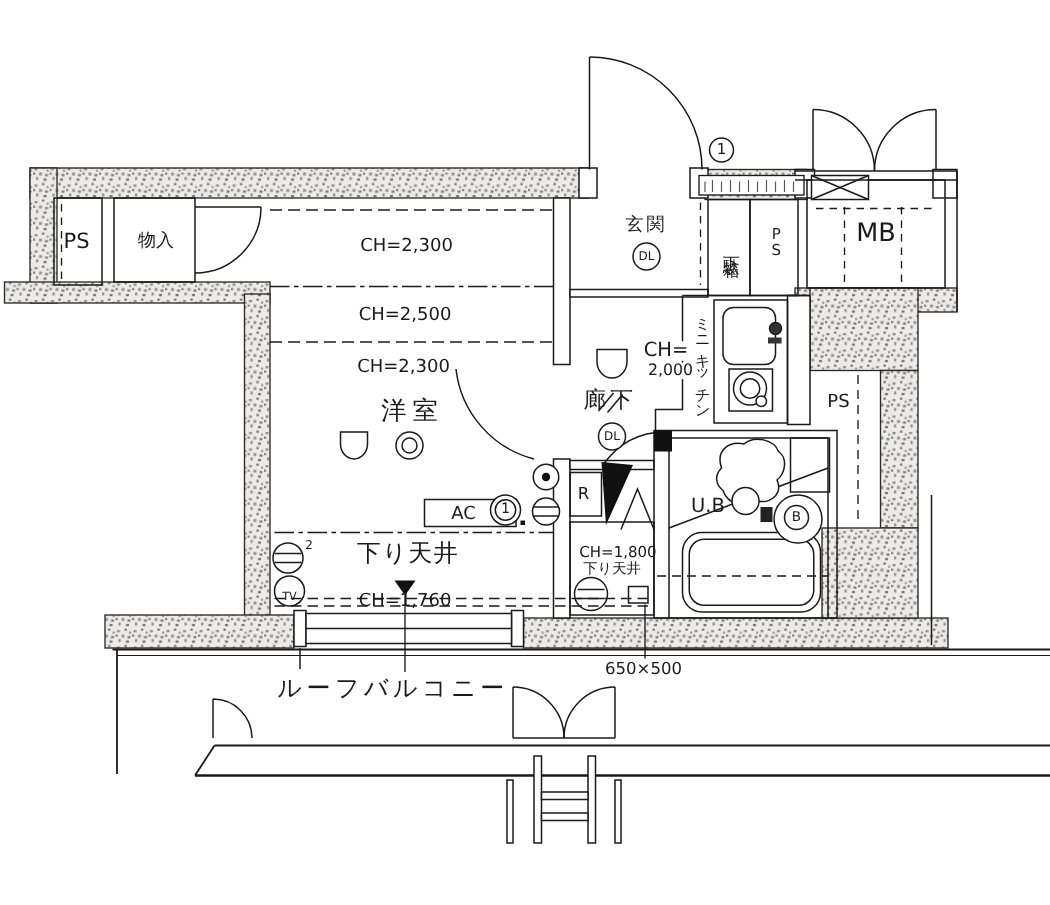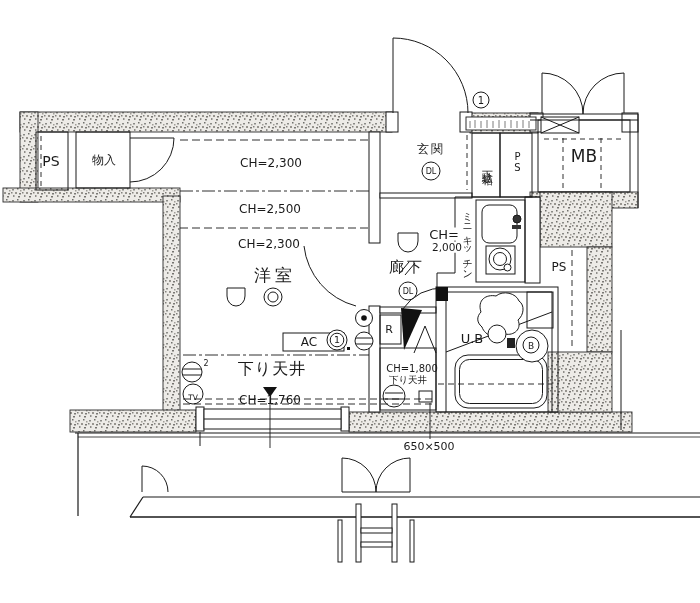--- a/index.html
+++ b/index.html
@@ -240,13 +240,14 @@
   <span class="lbl" style="left:337px;top:340px;font-size:9.5px">1</span>
   <span class="circ" style="left:481px;top:100px;width:17px;height:17px;font-size:10px">1</span>
   <span class="lbl" style="left:272px;top:369px;font-size:16px;letter-spacing:1px">下り天井</span>
   <span class="lbl" style="left:270px;top:400px;font-size:12px">CH=1,760</span>
   <span class="lbl" style="left:412px;top:369px;font-size:10px">CH=1,800</span>
   <span class="lbl" style="left:408px;top:380px;font-size:9.5px">下り天井</span>
   <span class="lbl" style="left:193px;top:398px;font-size:7.5px">TV</span>
   <span class="lbl" style="left:206px;top:364px;font-size:8px">2</span>
   <span class="lbl" style="left:389px;top:329px;font-size:11px">R</span>
   <span class="lbl" style="left:429px;top:446px;font-size:11px">650×500</span>
+  <span class="lbl" style="left:262px;top:459px;font-size:16px;letter-spacing:3px">ルーフバルコニー</span>
 </div>
 
 </body></html>

